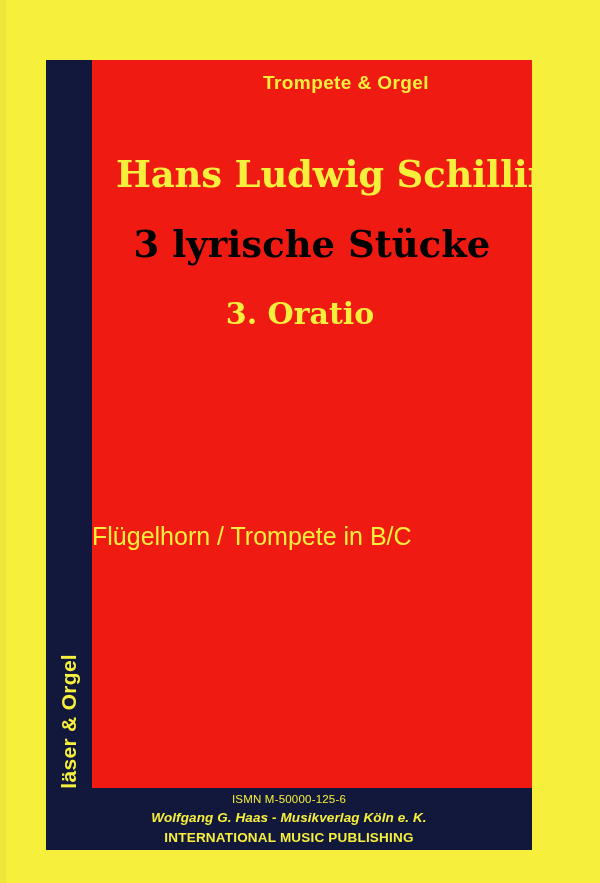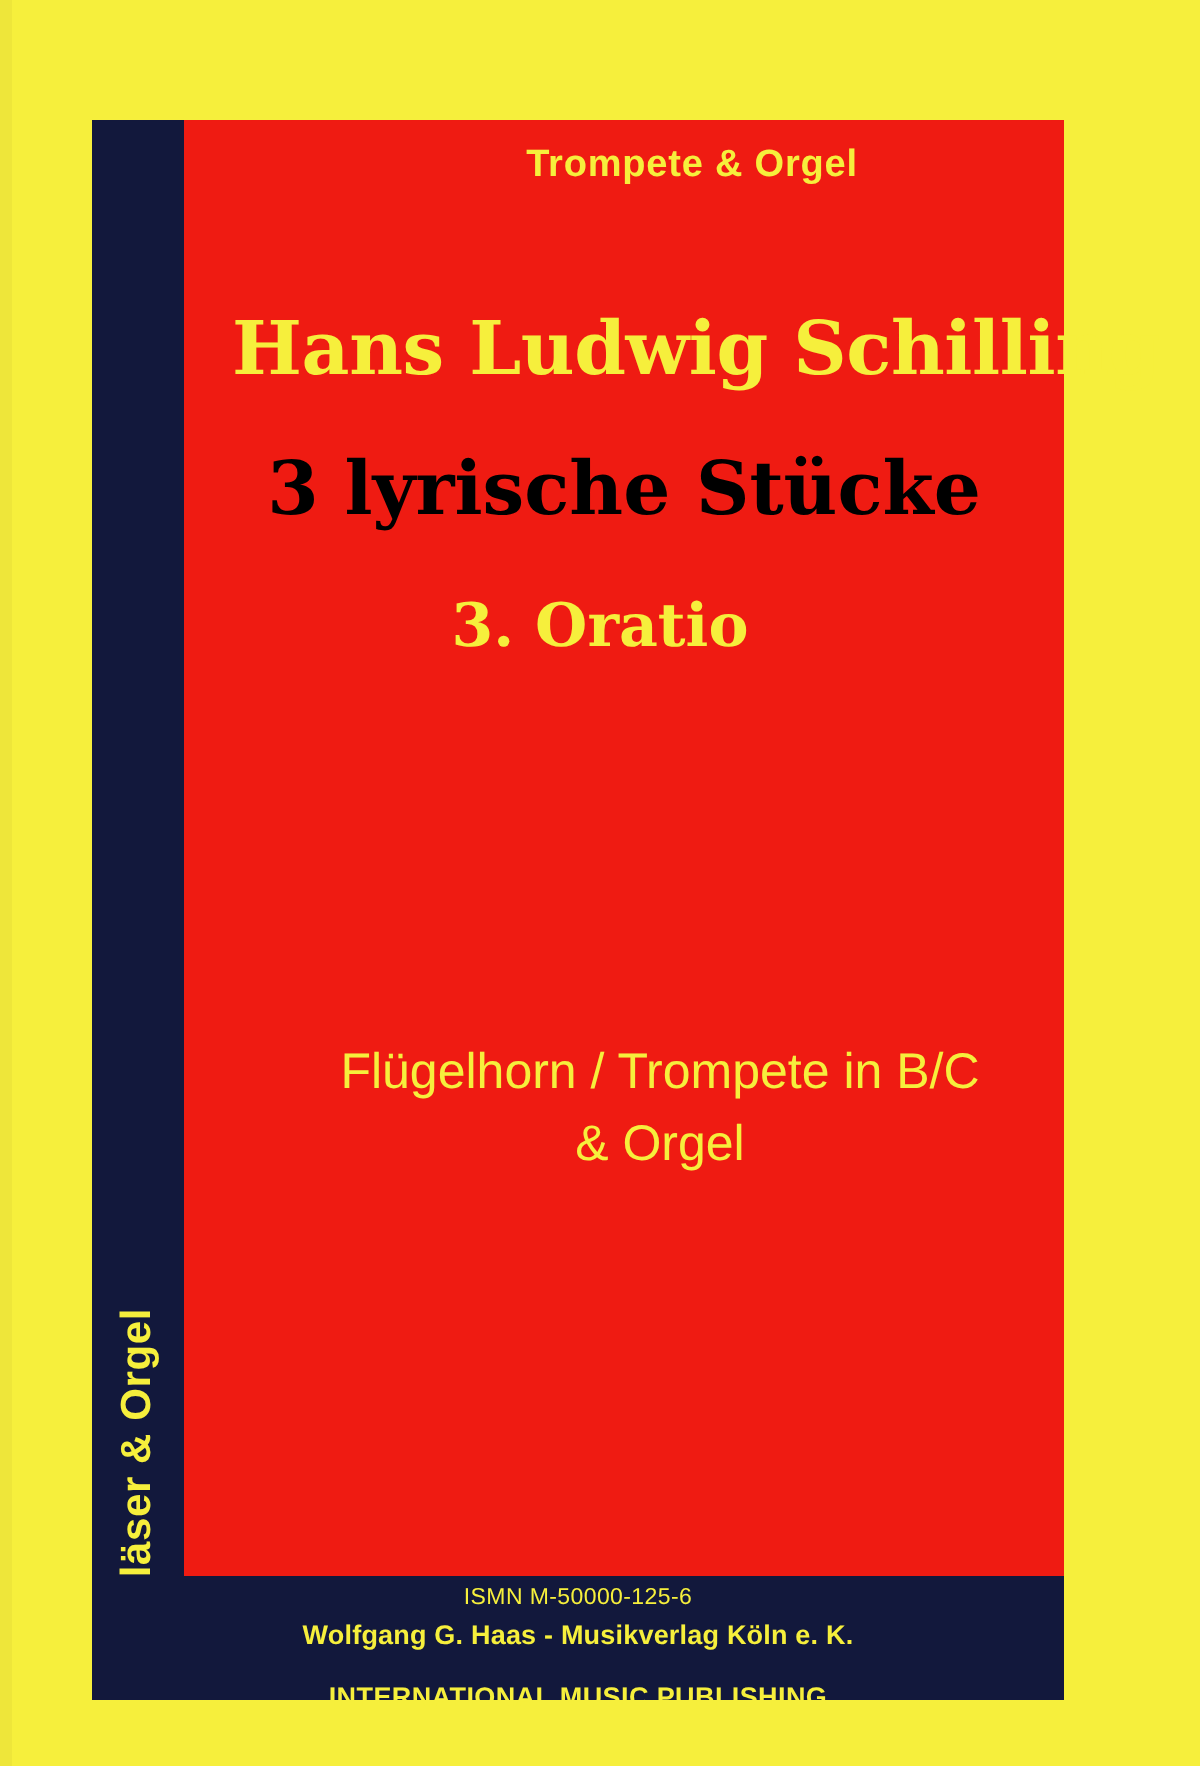--- a/index.html
+++ b/index.html
@@ -121,21 +121,21 @@
     font-family: "DejaVu Serif", serif;
     font-weight: bold;
     font-size: 30px;
   }
 
   .scoring {
     position: absolute;
     left: 92px;
     top: 518px;
     width: 476px;
-    text-align: center;
+    text-align: left;
     color: #f6ef3c;
     font-size: 25px;
     line-height: 1.45;
   }
 
   
   .publisher-block {
     position: absolute;
     left: 46px;
     top: 788px;
@@ -149,25 +149,26 @@
   }
   .ismn {
     font-size: 11.5px;
     letter-spacing: 0.2px;
   }
   .publisher-name {
     font-size: 13.5px;
     font-weight: bold;
     margin-top: 5px;
     letter-spacing: 0.1px;
+    font-style: italic;
   }
   .publisher-tag {
     font-size: 13.5px;
     font-weight: bold;
-    margin-top: 16px;
+    margin-top: 5px;
     letter-spacing: 0.2px;
   }
 </style>
 </head>
 <body>
 
 <div class="cover">
 
   <div class="edge-shadow"></div>
 
@@ -181,21 +182,20 @@
   <div class="instrumentation">Trompete &amp; Orgel</div>
 
   <div class="composer">Hans Ludwig Schilling</div>
 
   <div class="work-title">3 lyrische Stücke</div>
 
   <div class="movement">3. Oratio</div>
 
   <div class="scoring">
     <div>Flügelhorn / Trompete in B/C</div>
-    <div>&amp; Orgel</div>
   </div>
 
   <div class="publisher-block">
     <div class="ismn">ISMN M-50000-125-6</div>
     <div class="publisher-name">Wolfgang G. Haas - Musikverlag Köln e. K.</div>
     <div class="publisher-tag">INTERNATIONAL MUSIC PUBLISHING</div>
   </div>
 
 </div>
 

